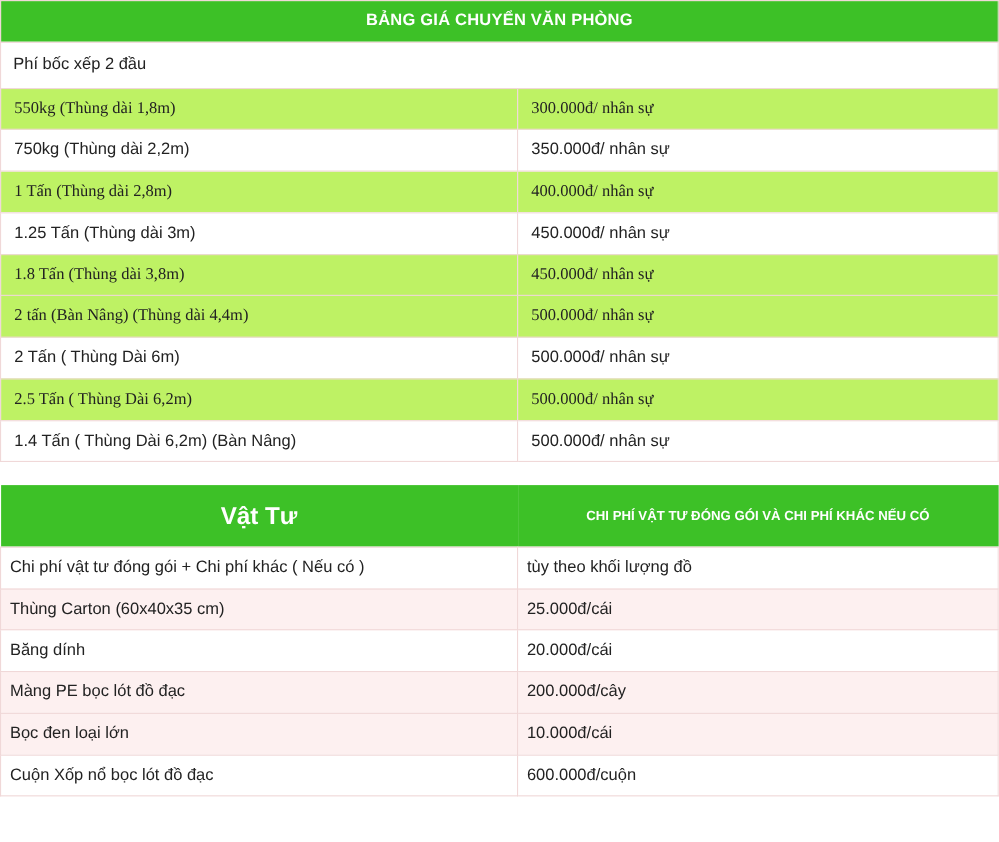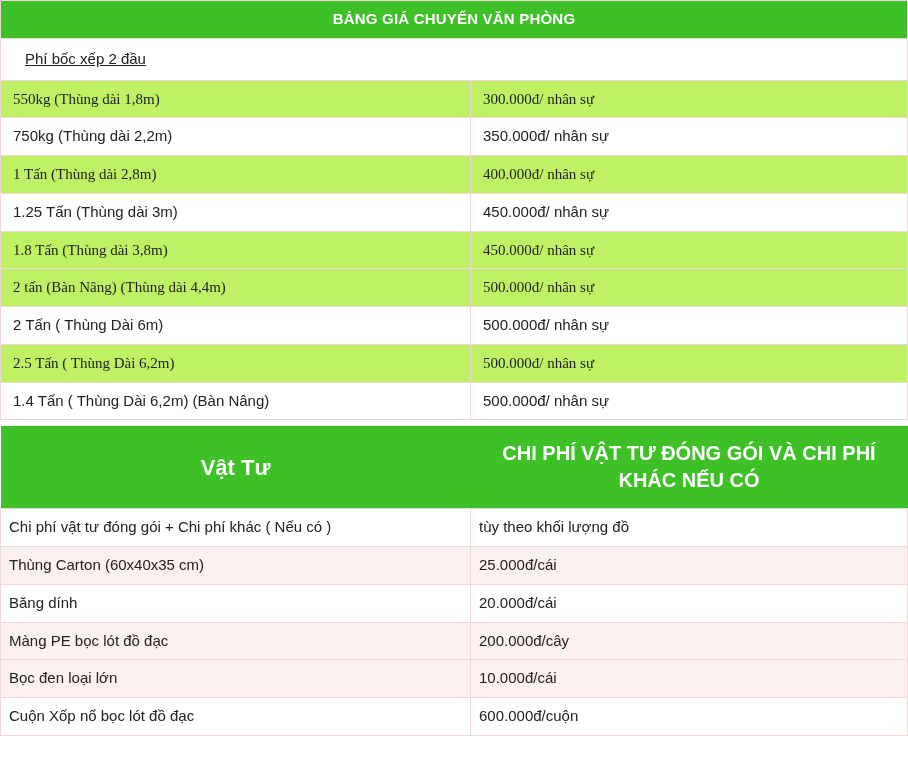--- a/index.html
+++ b/index.html
@@ -16,21 +16,21 @@
   }
   .page {
     width: 908px;
     box-sizing: border-box;
   }
   table {
     width: 100%;
     border-collapse: collapse;
     table-layout: fixed;
   }
-  .t1 { margin-bottom: 6px; }
+  .t1 { margin-bottom: 21px; }
   .hdr-row td {
     background: #3dc127;
     color: #ffffff;
     font-weight: bold;
     text-align: center;
     font-size: 17px;
     letter-spacing: 0.2px;
     padding: 10px 8px;
     border: none;
   }
@@ -42,32 +42,31 @@
     line-height: 1.25;
   }
   .t1 .row-white td { background: #ffffff; }
   .t1 .row-pink td { background: #bef264; font-family: Liberation Serif, serif; }
   .t1 .subhead td {
     background: #ffffff;
     border-left: 1px solid #f0d8d8;
     border-right: 1px solid #f0d8d8;
     border-bottom: 1px solid #f0d8d8;
     border-top: none;
-    padding: 11px 24px;
-    text-decoration: underline;
+    padding: 11px 11px;
   }
   .t1 .col-name { width: 470px; }
   .t1 .col-price { width: 437px; }
 
   .t2 { margin-top: 4px; }
   .t2 .head td {
     background: #3dc127;
     color: #ffffff;
     font-weight: bold;
-    font-size: 20px;
+    font-size: 12px;
     padding: 14px 12px;
     border: none;
     vertical-align: middle;
   }
   .t2 .head td.left {
     text-align: center;
     font-size: 22px;
   }
   .t2 .head td.right {
     text-align: center;

